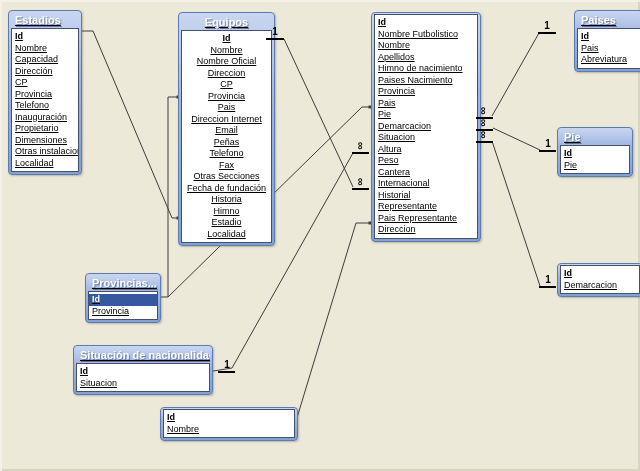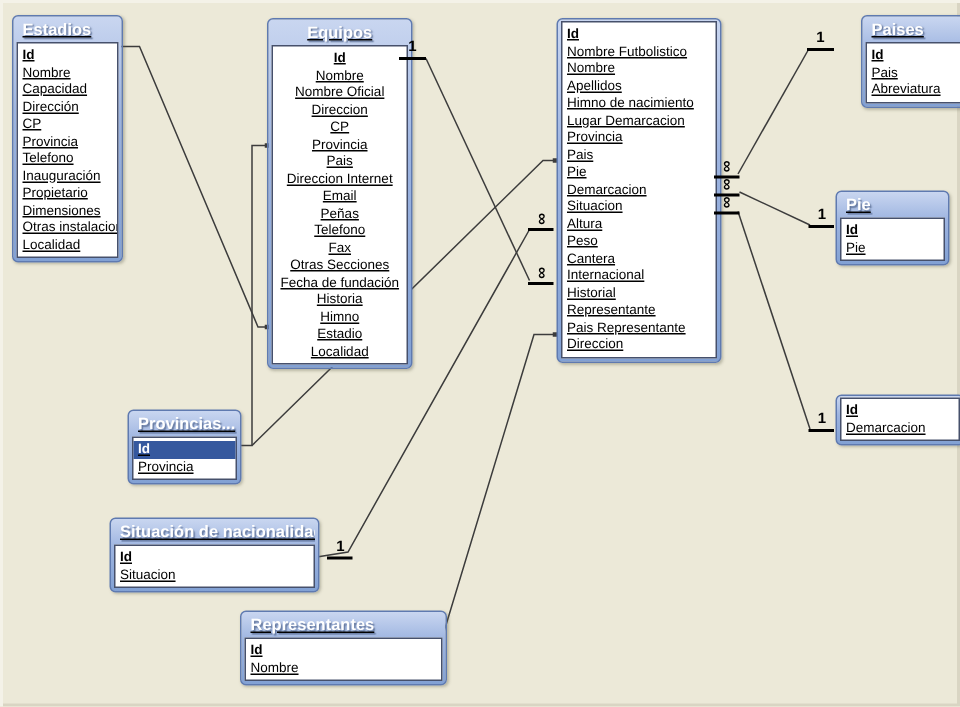--- a/index.html
+++ b/index.html
@@ -108,21 +108,21 @@
         <div class="field-row">Localidad</div>
       </div>
     </div>
     <div class="table-box" style="left: 371px; top: 12px; width: 104px;">
       <div class="table-fields">
         <div class="field-row bold">Id</div>
         <div class="field-row">Nombre Futbolistico</div>
         <div class="field-row">Nombre</div>
         <div class="field-row">Apellidos</div>
         <div class="field-row">Himno de nacimiento</div>
-        <div class="field-row">Lugar Demarcacion</div>
+        <div class="field-row">Paises Nacimiento</div>
         <div class="field-row">Provincia</div>
         <div class="field-row">Pais</div>
         <div class="field-row">Pie</div>
         <div class="field-row">Demarcacion</div>
         <div class="field-row">Situacion</div>
         <div class="field-row">Altura</div>
         <div class="field-row">Peso</div>
         <div class="field-row">Cantera</div>
         <div class="field-row">Internacional</div>
         <div class="field-row">Historial</div>
@@ -160,21 +160,20 @@
       </div>
     </div>
     <div class="table-box" style="left: 73px; top: 345px; width: 134px;">
       <div class="table-title">Situación de nacionalidad</div>
       <div class="table-fields">
         <div class="field-row bold">Id</div>
         <div class="field-row">Situacion</div>
       </div>
     </div>
     <div class="table-box" style="left: 160px; top: 407px; width: 132px;">
-      <div class="table-title">Representantes</div>
       <div class="table-fields">
         <div class="field-row bold">Id</div>
         <div class="field-row">Nombre</div>
       </div>
     </div>
     <div class="bar" style="left: 266px; top: 38px; width: 18px;"></div>
     <div class="marker" style="left: 268px; top: 26px;">1</div>
     <div class="bar" style="left: 352px; top: 152px; width: 17px;"></div>
     <div class="marker rot" style="left: 354px; top: 140px;">∞</div>
     <div class="bar" style="left: 352px; top: 188px; width: 17px;"></div>

